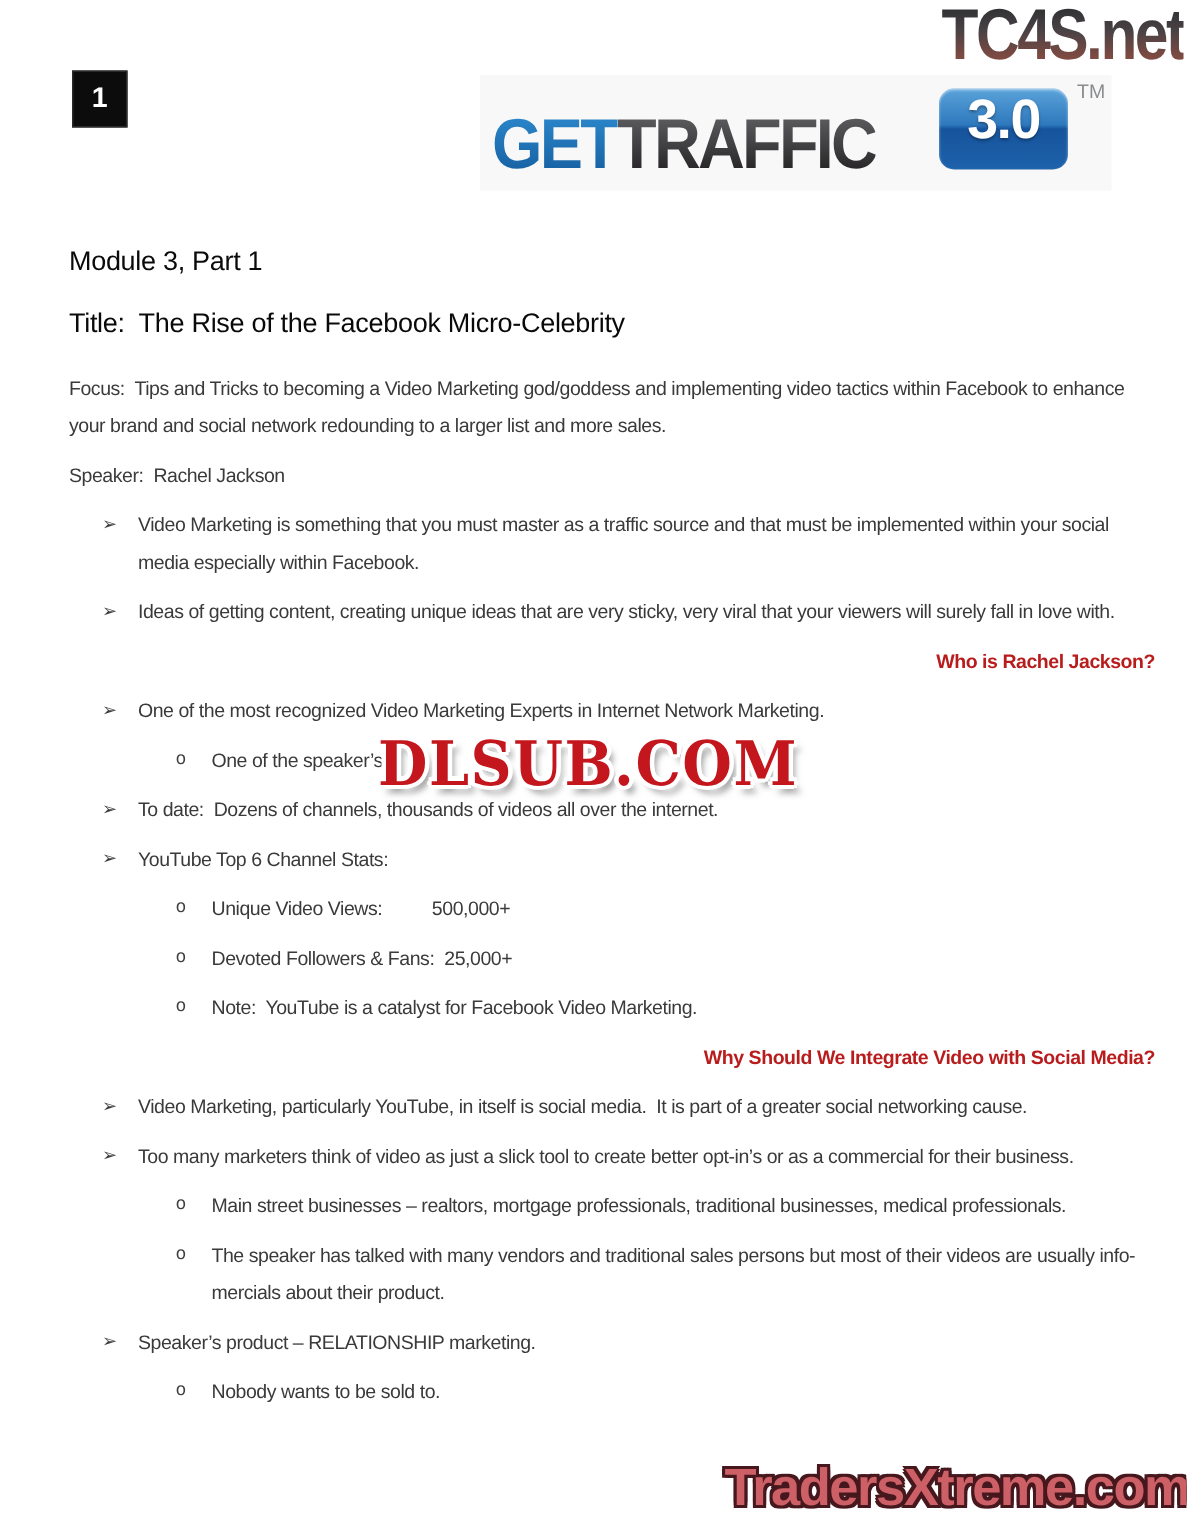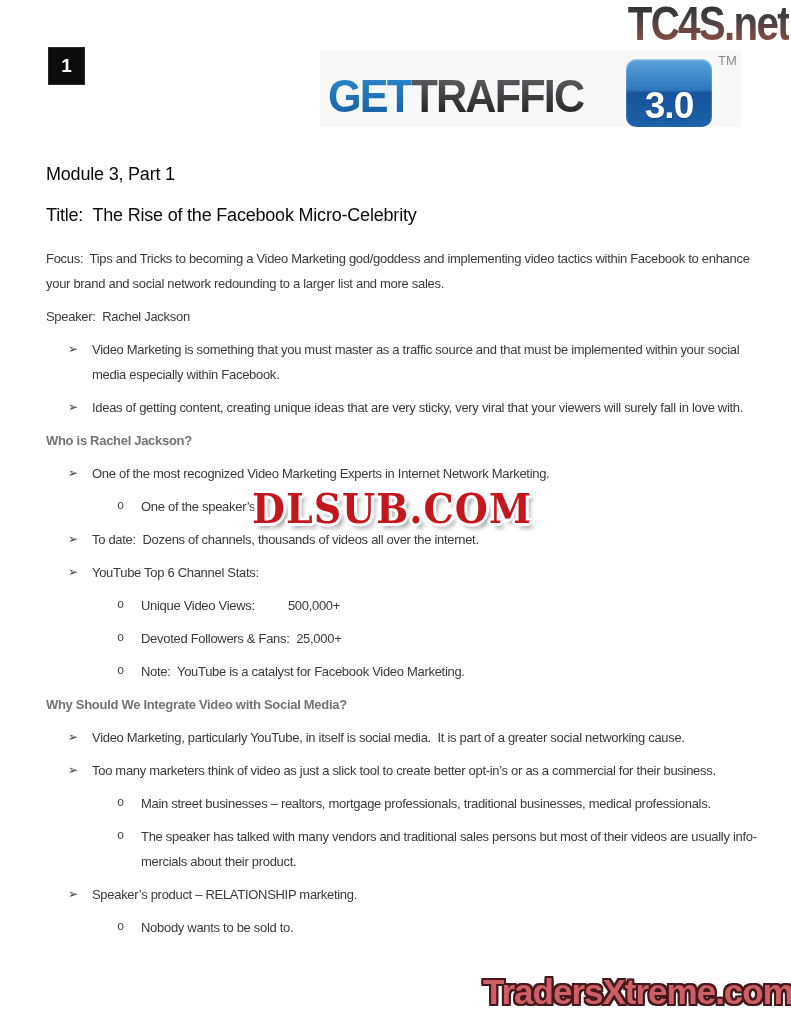--- a/index.html
+++ b/index.html
@@ -64,25 +64,25 @@
     background: linear-gradient(#2f8ed1, #135a9c);
     -webkit-background-clip: text; background-clip: text; color: transparent;
   }
   .logo-traffic {
     background: linear-gradient(#68686b, #1c1a1b);
     -webkit-background-clip: text; background-clip: text; color: transparent;
   }
   .logo-box {
     position: absolute;
     left: 306px; top: 9px;
-    width: 86px; height: 68px;
+    width: 86px; height: 54px;
     border-radius: 10px;
     background: linear-gradient(180deg, #5aa3da 0%, #2e78bd 45%, #16549c 50%, #1d62ab 100%);
     box-shadow: inset 0 1px 2px rgba(255,255,255,.6);
-    display: flex; align-items: flex-end; justify-content: center;
+    display: flex; align-items: flex-start; justify-content: center;
   }
   .logo-version {
     color: #ffffff;
     font-size: 37px;
     font-weight: bold;
     letter-spacing: -1px;
     text-shadow: 0 1px 2px rgba(0,0,0,.35);
   }
   .logo-tm {
     position: absolute;
@@ -106,24 +106,25 @@
     font-weight: normal;
     font-size: 18px;
     letter-spacing: -0.2px;
     line-height: 24px;
     white-space: pre-wrap;
   }
   .h1 { margin-bottom: 17px; }
   .h2 { margin-bottom: 19px; }
   .para { margin-bottom: 8px; white-space: pre-wrap; }
   .sect {
-    color: #737373;
+    color: #b91c1c;
     font-weight: bold;
     margin-bottom: 8px;
     white-space: pre-wrap;
+    text-align: right;
   }
   .row { display: flex; margin-bottom: 8px; }
   .row .txt { flex: 1; white-space: pre-wrap; }
   .row.lvl1 { padding-left: 22px; }
   .row.lvl2 { padding-left: 71px; }
   .marker { width: 24px; flex: 0 0 24px; }
   .marker.arrow { font-size: 12px; color: #3f3f3f; }
   .marker.circle { font-family: "Liberation Mono", monospace; font-size: 12px; color: #3f3f3f; }
 
   

